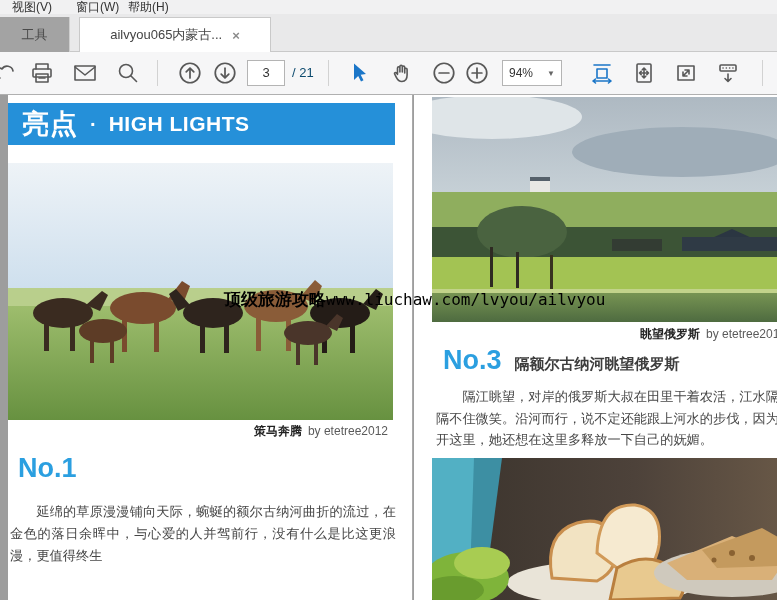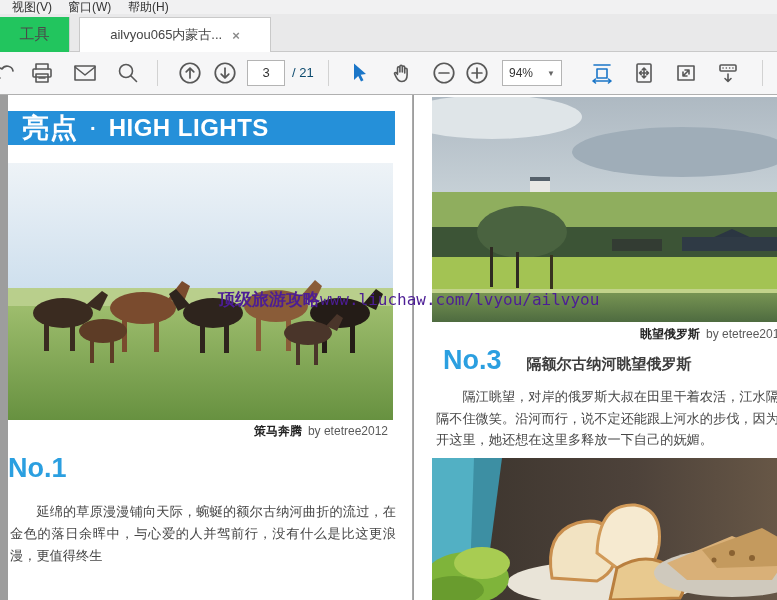--- a/index.html
+++ b/index.html
@@ -5,74 +5,74 @@
   * { margin:0; padding:0; box-sizing:border-box; }
   html,body { width:777px; height:600px; overflow:hidden; }
   body { position:relative; font-family:"Liberation Sans","DejaVu Sans",sans-serif; background:#9d9d9d; }
 
   
   .menubar { position:absolute; left:0; top:0; width:777px; height:14px; background:#f1f1f2; }
   .menu-item { position:absolute; top:-1px; font-size:12px; color:#333; padding:0 4px; cursor:default; }
 
   
   .tabbar { position:absolute; left:0; top:14px; width:777px; height:38px; background:#e9e9ea; border-bottom:1px solid #c9c9c9; }
-  .tab-tools { position:absolute; left:0; top:3px; width:70px; height:35px; background:#22c55e; border-right:1px solid #cfcfcf; color:#4a4a4a; font-size:15px; display:flex; align-items:center; justify-content:center; }
+  .tab-tools { position:absolute; left:0; top:3px; width:70px; height:35px; background:#a3a3a3; border-right:1px solid #cfcfcf; color:#4a4a4a; font-size:13px; display:flex; align-items:center; justify-content:center; }
   .tab-doc { position:absolute; left:79px; top:3px; width:192px; height:35px; background:#ffffff; border:1px solid #c9c9c9; border-bottom:none; color:#444; font-size:13px; display:flex; align-items:center; justify-content:center; gap:10px; }
   .tab-close { color:#8a8a8a; font-size:13px; font-weight:bold; cursor:pointer; }
 
   
   .toolbar { position:absolute; left:0; top:52px; width:777px; height:43px; background:#f6f6f7; border-bottom:1px solid #b0b0b0; }
   .tbtn { position:absolute; top:7px; width:28px; height:28px; display:flex; align-items:center; justify-content:center; }
   .tdiv { position:absolute; top:8px; width:1px; height:26px; background:#d2d2d2; }
   .page-box { position:absolute; left:247px; top:8px; width:38px; height:26px; background:#fff; border:1px solid #b4b4b4; font-size:13px; color:#333; text-align:center; line-height:24px; }
   .page-total { position:absolute; left:292px; top:13px; font-size:13px; color:#0c4a6e; }
   .zoom-box { position:absolute; left:502px; top:8px; width:60px; height:26px; background:#fff; border:1px solid #b4b4b4; font-size:12px; color:#333; display:flex; align-items:center; padding:0 6px; justify-content:space-between; }
   .zoom-caret { font-size:8px; color:#666; }
   svg.ic { stroke:#585858; fill:none; stroke-width:1.6; stroke-linecap:round; stroke-linejoin:round; }
   svg.ic.blue { stroke:#1b76c8; }
 
   
   .viewport { position:absolute; left:0; top:95px; width:777px; height:505px; background:#9d9d9d; }
   .page-left { position:absolute; left:8px; top:0; width:405px; height:505px; background:#fff; border-right:1px solid #a9a9a9; overflow:hidden; }
   .page-right { position:absolute; left:414px; top:0; width:400px; height:505px; background:#fff; }
 
   
-  .hl-bar { position:absolute; left:0; top:16px; width:387px; height:34px; background:#2590d9; color:#fff; display:flex; align-items:center; padding-left:14px; }
+  .hl-bar { position:absolute; left:0; top:8px; width:387px; height:42px; background:#2590d9; color:#fff; display:flex; align-items:center; padding-left:14px; }
   .hl-zh { font-size:27px; font-weight:bold; letter-spacing:1px; }
   .hl-dot { font-size:20px; font-weight:bold; margin:0 12px; }
-  .hl-en { font-size:24px; font-weight:bold; letter-spacing:0.5px; }
+  .hl-en { font-size:21px; font-weight:bold; letter-spacing:0.5px; }
   .photo-horses { position:absolute; left:0; top:68px; width:385px; height:257px; }
   .caption-l { position:absolute; right:24px; top:328px; font-size:12px; color:#5a5a5a; white-space:nowrap; }
   .caption-title { font-weight:bold; color:#222; margin-right:6px; }
-  .sec-head-l { position:absolute; left:0; top:358px; display:flex; align-items:baseline; gap:19px; white-space:nowrap; }
+  .sec-head-l { position:absolute; left:10px; top:358px; display:flex; align-items:baseline; gap:19px; white-space:nowrap; }
   .sec-num { font-size:27px; font-weight:bold; color:#2b9fe0; }
   .sec-title { font-size:15px; font-weight:bold; color:#3d3d3d; }
   .body-l { position:absolute; left:2px; top:406px; width:386px; font-size:13.2px; line-height:22px; color:#474747; text-align:justify; }
   .body-l p { text-indent:2em; margin-bottom:5px; }
 
   
   .photo-russia { position:absolute; left:18px; top:2px; width:368px; height:225px; }
   .caption-r { position:absolute; left:226px; top:231px; font-size:12px; color:#5a5a5a; white-space:nowrap; }
-  .sec-head-r { position:absolute; left:29px; top:250px; display:flex; align-items:baseline; gap:25px; white-space:nowrap; }
+  .sec-head-r { position:absolute; left:29px; top:250px; display:flex; align-items:baseline; gap:13px; white-space:nowrap; }
   .body-r { position:absolute; left:22px; top:291px; width:420px; font-size:13.2px; line-height:21.5px; color:#474747; }
   .body-r .rline { white-space:nowrap; }
   .body-r .indent { text-indent:2em; }
   .photo-food { position:absolute; left:18px; top:363px; width:368px; height:142px; }
 
   
-  .watermark { position:absolute; left:218px; top:288px; z-index:9; color:#4c1d95; white-space:nowrap; pointer-events:none; }
+  .watermark { position:absolute; left:224px; top:288px; z-index:9; color:#000000; white-space:nowrap; pointer-events:none; }
   .wm-zh { font-size:17px; font-weight:bold; }
   .wm-url { font-family:"DejaVu Sans Mono","Liberation Mono",monospace; font-size:16px; }
 </style>
 </head>
 <body>
 
 <div class="menubar">
   <div class="menu-item" style="left:8px">视图(V)</div>
-  <div class="menu-item" style="left:64px">窗口(W)</div>
+  <div class="menu-item" style="left:72px">窗口(W)</div>
   <div class="menu-item" style="left:124px">帮助(H)</div>
 </div>
 
 <div class="tabbar">
   <div class="tab-tools">工具</div>
   <div class="tab-doc">
     <span>ailvyou065内蒙古...</span>
     <span class="tab-close">×</span>
   </div>
 </div>

